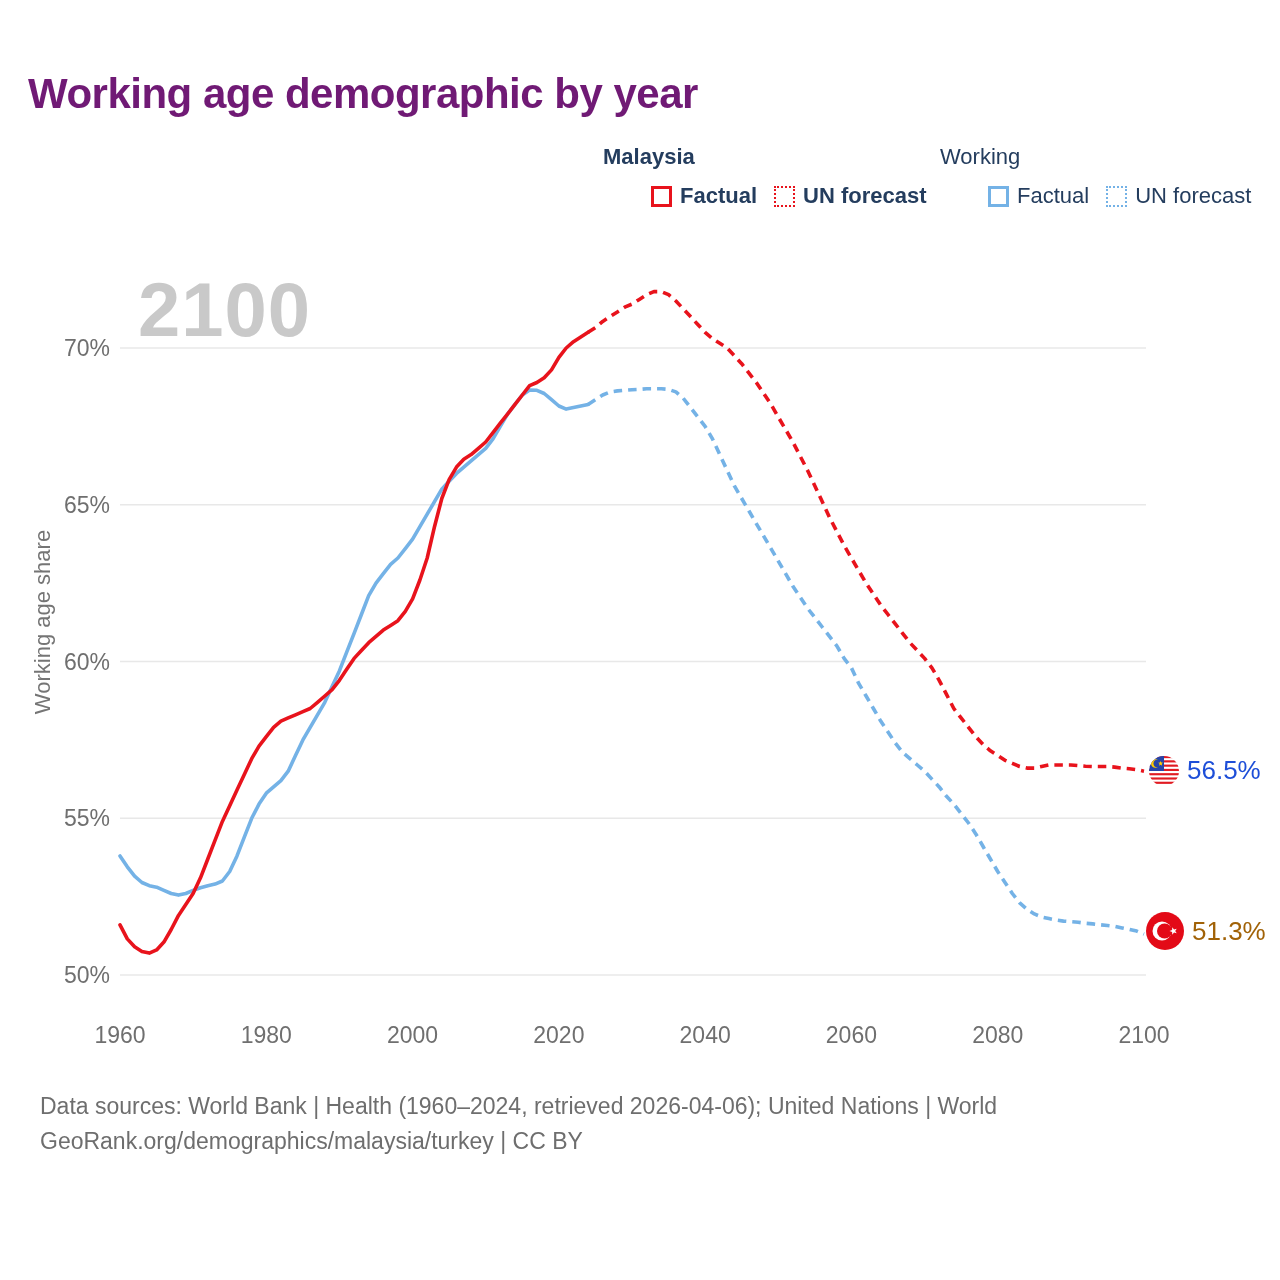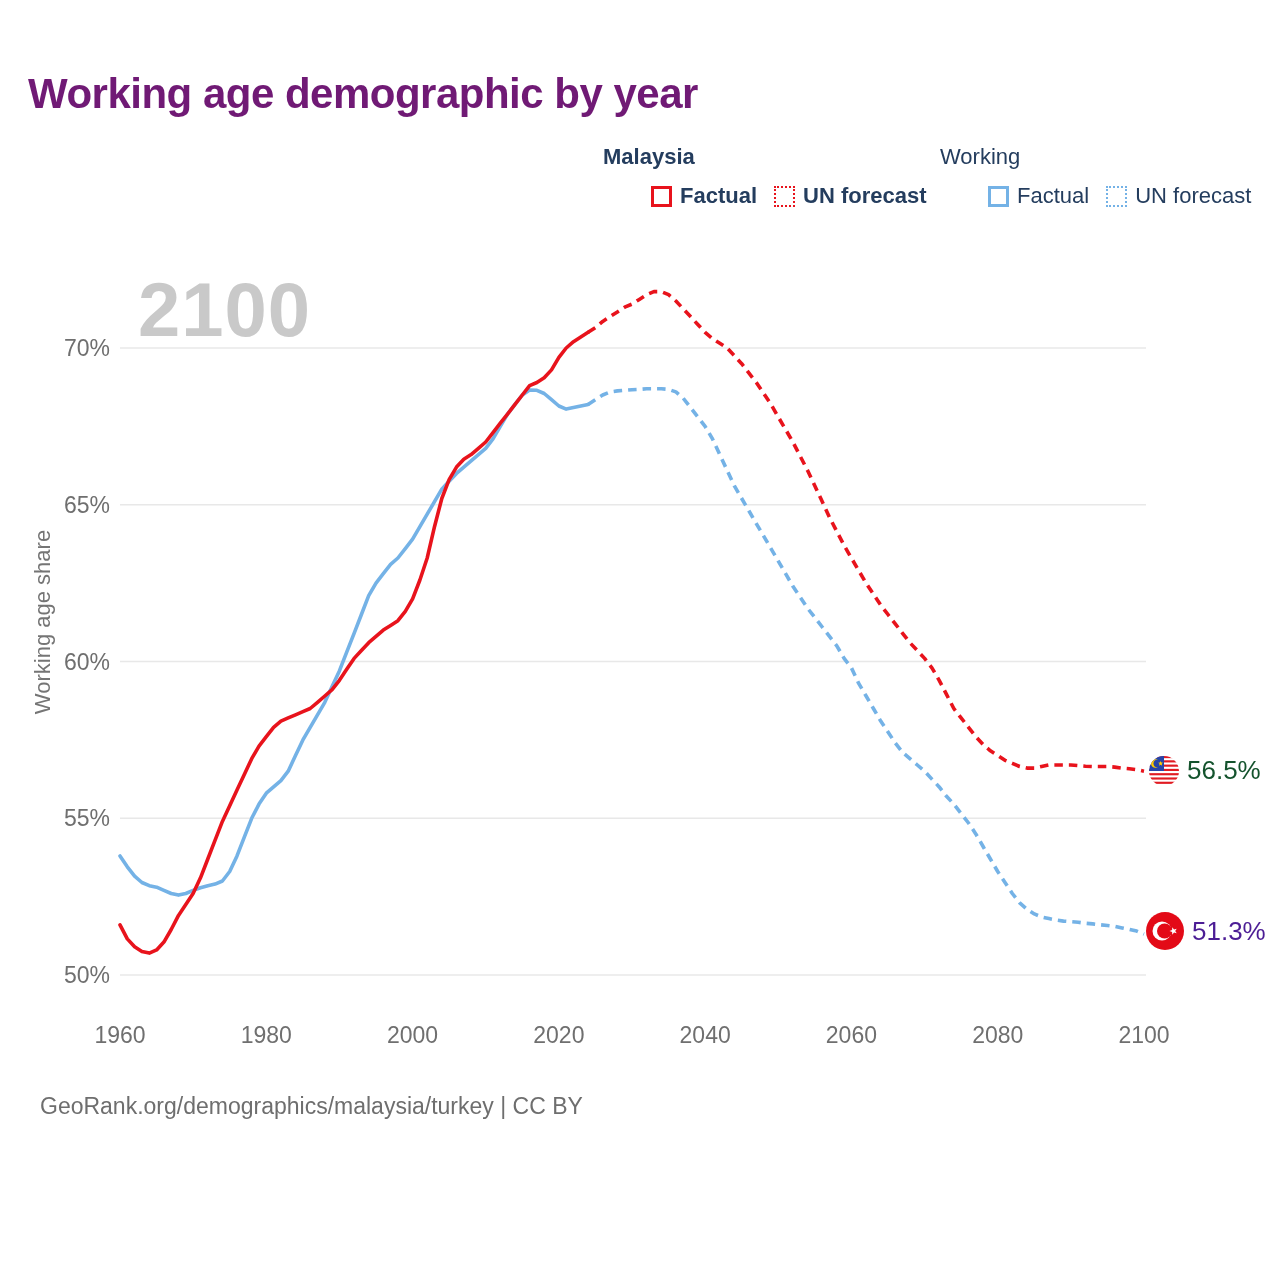--- a/index.html
+++ b/index.html
@@ -19,22 +19,22 @@
   .swatch{width:21px;height:21px;box-sizing:border-box;background:#fff;}
   .sw-solid-malaysia{border:3px solid #e8131c;}
   .sw-dotted-malaysia{border:2px dotted #e8131c;}
   .sw-solid-turkey{border:3px solid #74b2e6;}
   .sw-dotted-turkey{border:2px dotted #74b2e6;}
   svg.chart{position:absolute;left:0;top:0;}
   .end-label{position:absolute;display:flex;align-items:center;gap:8px;}
   .el-malaysia{left:1149px;top:755px;}
   .el-turkey{left:1146px;top:912px;}
   .end-value{font-size:26px;}
-  .el-malaysia .end-value{color:#14532d;}
-  .el-turkey .end-value{color:#4c1d95;text-align:right;}
+  .el-malaysia .end-value{color:#1d4ed8;}
+  .el-turkey .end-value{color:#a16207;text-align:right;}
   .footer{position:absolute;left:40px;top:1089px;width:1200px;font-size:23px;
           color:#6e6e6e;line-height:35px;}
 </style>
 </head>
 <body>
 
 <div class="title">Working age demographic by year</div>
 
 <div class="legend-group lg-malaysia">
   <div class="legend-title">Malaysia</div>
@@ -119,14 +119,15 @@
   <svg width="38" height="38" viewBox="0 0 38 38">
     <circle cx="19" cy="19" r="19" fill="#e30a17"></circle>
     <circle cx="16" cy="19" r="9.5" fill="#ffffff"></circle>
     <circle cx="18.6" cy="19" r="7.6" fill="#e30a17"></circle>
     <polygon fill="#ffffff" points="23.5,19 26.13,20 26.26,22.8 28.03,20.62 30.74,21.35 29.2,19 30.74,16.65 28.03,17.38 26.26,15.2 26.13,18"></polygon>
   </svg>
   <span class="end-value">51.3%</span>
 </div>
 
 <div class="footer">
+  <div>Data sources: World Bank | Health (1960–2024, retrieved 2026-04-06); United Nations | World</div>
   <div>GeoRank.org/demographics/malaysia/turkey | CC BY</div>
 </div>
 
 </body></html>

